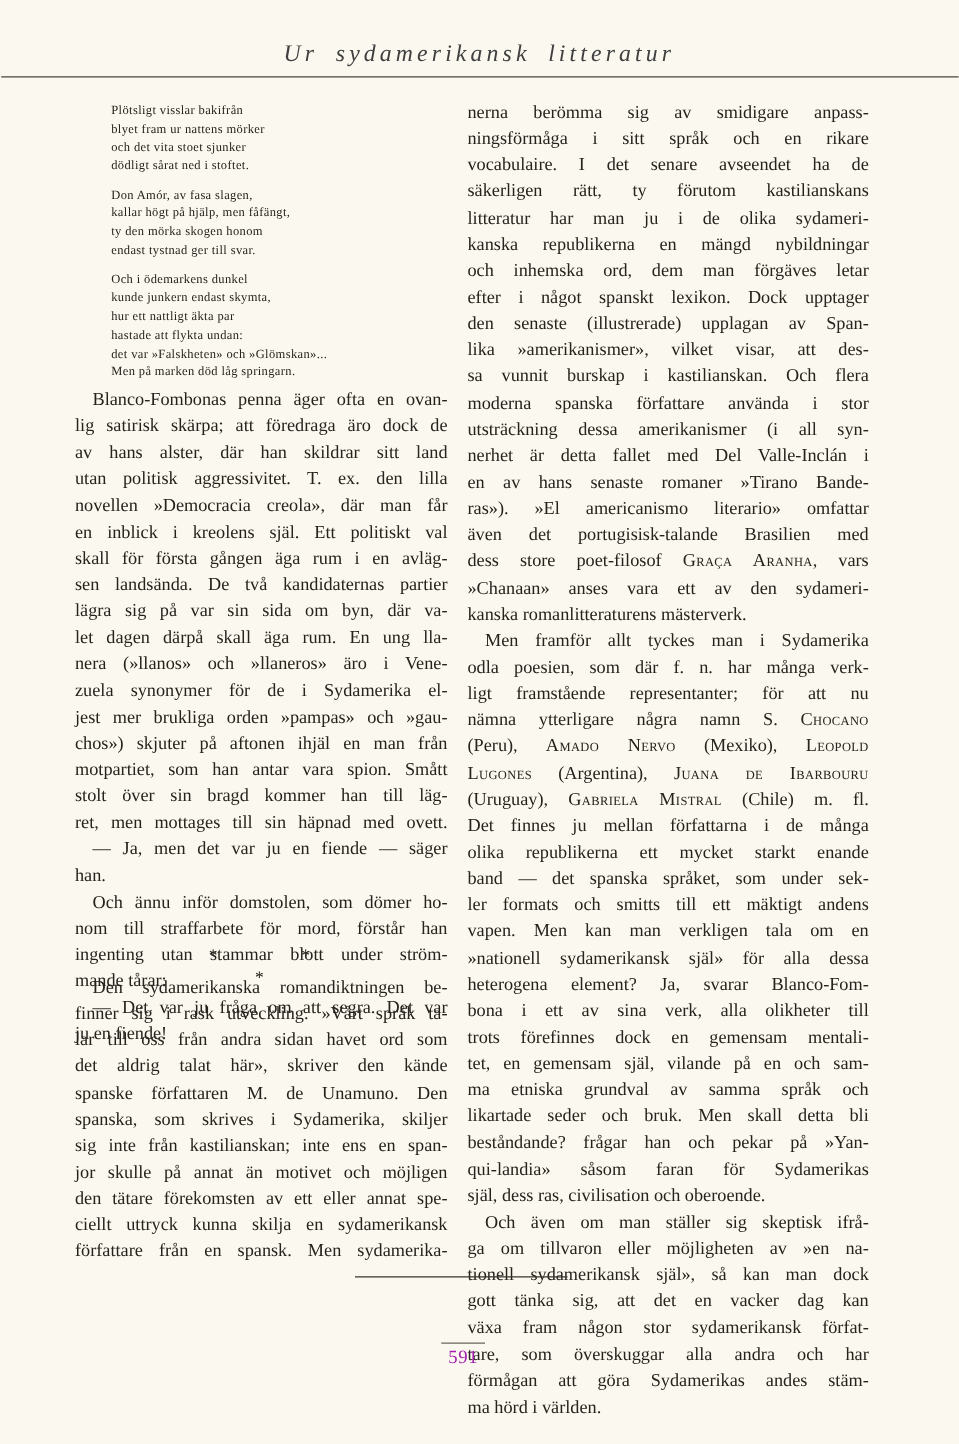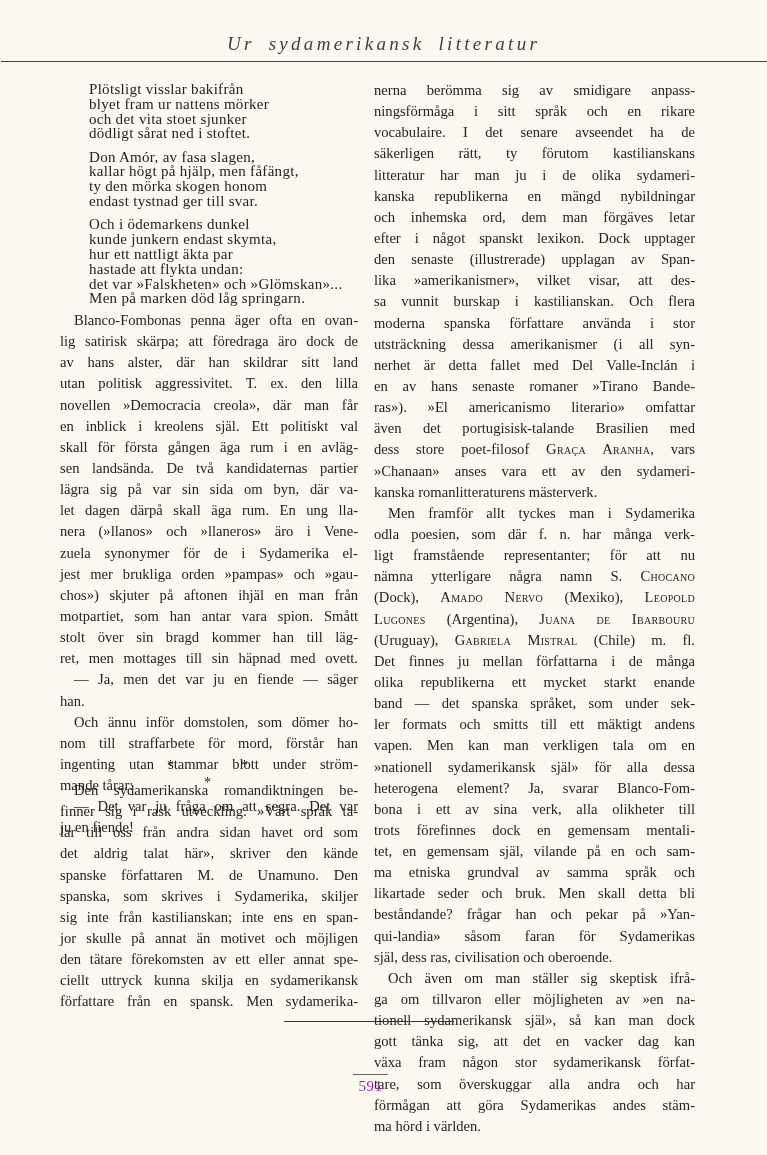--- a/index.html
+++ b/index.html
@@ -35,21 +35,21 @@
       display: block;
       white-space: nowrap;
       text-align: justify;
       text-align-last: justify;
       height: 21.15px;
     }
     .line.last { text-align-last: left; }
     .line.indent { padding-left: 14px; }
     .poem {
       position: absolute; left: 89px; width: 270px; top: 82px;
-      font-size: 15px;
+      font-size: 10px;
       line-height: 14.8px;
       letter-spacing: 0.3px;
     }
     .poem .stanza { margin-bottom: 8.5px; }
     .poem .pline { display: block; white-space: nowrap; }
     .sc { font-variant: small-caps; letter-spacing: 0.3px; }
     .asterism {
       position: absolute; left: 60px; width: 298px; top: 758px; height: 36px;
       font-size: 14px;
     }
@@ -167,21 +167,21 @@
   <span class="line">en av hans senaste romaner »Tirano Bande-</span>
   <span class="line">ras»). »El americanismo literario» omfattar</span>
   <span class="line">även det portugisisk-talande Brasilien med</span>
   <span class="line"><span>dess store poet-filosof </span><span class="sc">Graça Aranha</span><span>, vars</span></span>
   <span class="line">»Chanaan» anses vara ett av den sydameri-</span>
   <span class="line last">kanska romanlitteraturens mästerverk.</span>
   <span class="line indent">Men framför allt tyckes man i Sydamerika</span>
   <span class="line">odla poesien, som där f. n. har många verk-</span>
   <span class="line">ligt framstående representanter; för att nu</span>
   <span class="line"><span>nämna ytterligare några namn S. </span><span class="sc">Chocano</span></span>
-  <span class="line"><span>(Dock), </span><span class="sc">Amado Nervo</span><span> (Mexiko), </span><span class="sc">Leopold</span></span>
+  <span class="line"><span>(Peru), </span><span class="sc">Amado Nervo</span><span> (Mexiko), </span><span class="sc">Leopold</span></span>
   <span class="line"><span class="sc">Lugones</span><span> (Argentina), </span><span class="sc">Juana de Ibarbouru</span></span>
   <span class="line"><span>(Uruguay), </span><span class="sc">Gabriela Mistral</span><span> (Chile) m. fl.</span></span>
   <span class="line">Det finnes ju mellan författarna i de många</span>
   <span class="line">olika republikerna ett mycket starkt enande</span>
   <span class="line">band — det spanska språket, som under sek-</span>
   <span class="line">ler formats och smitts till ett mäktigt andens</span>
   <span class="line">vapen. Men kan man verkligen tala om en</span>
   <span class="line">»nationell sydamerikansk själ» för alla dessa</span>
   <span class="line">heterogena element? Ja, svarar Blanco-Fom-</span>
   <span class="line">bona i ett av sina verk, alla olikheter till</span>

